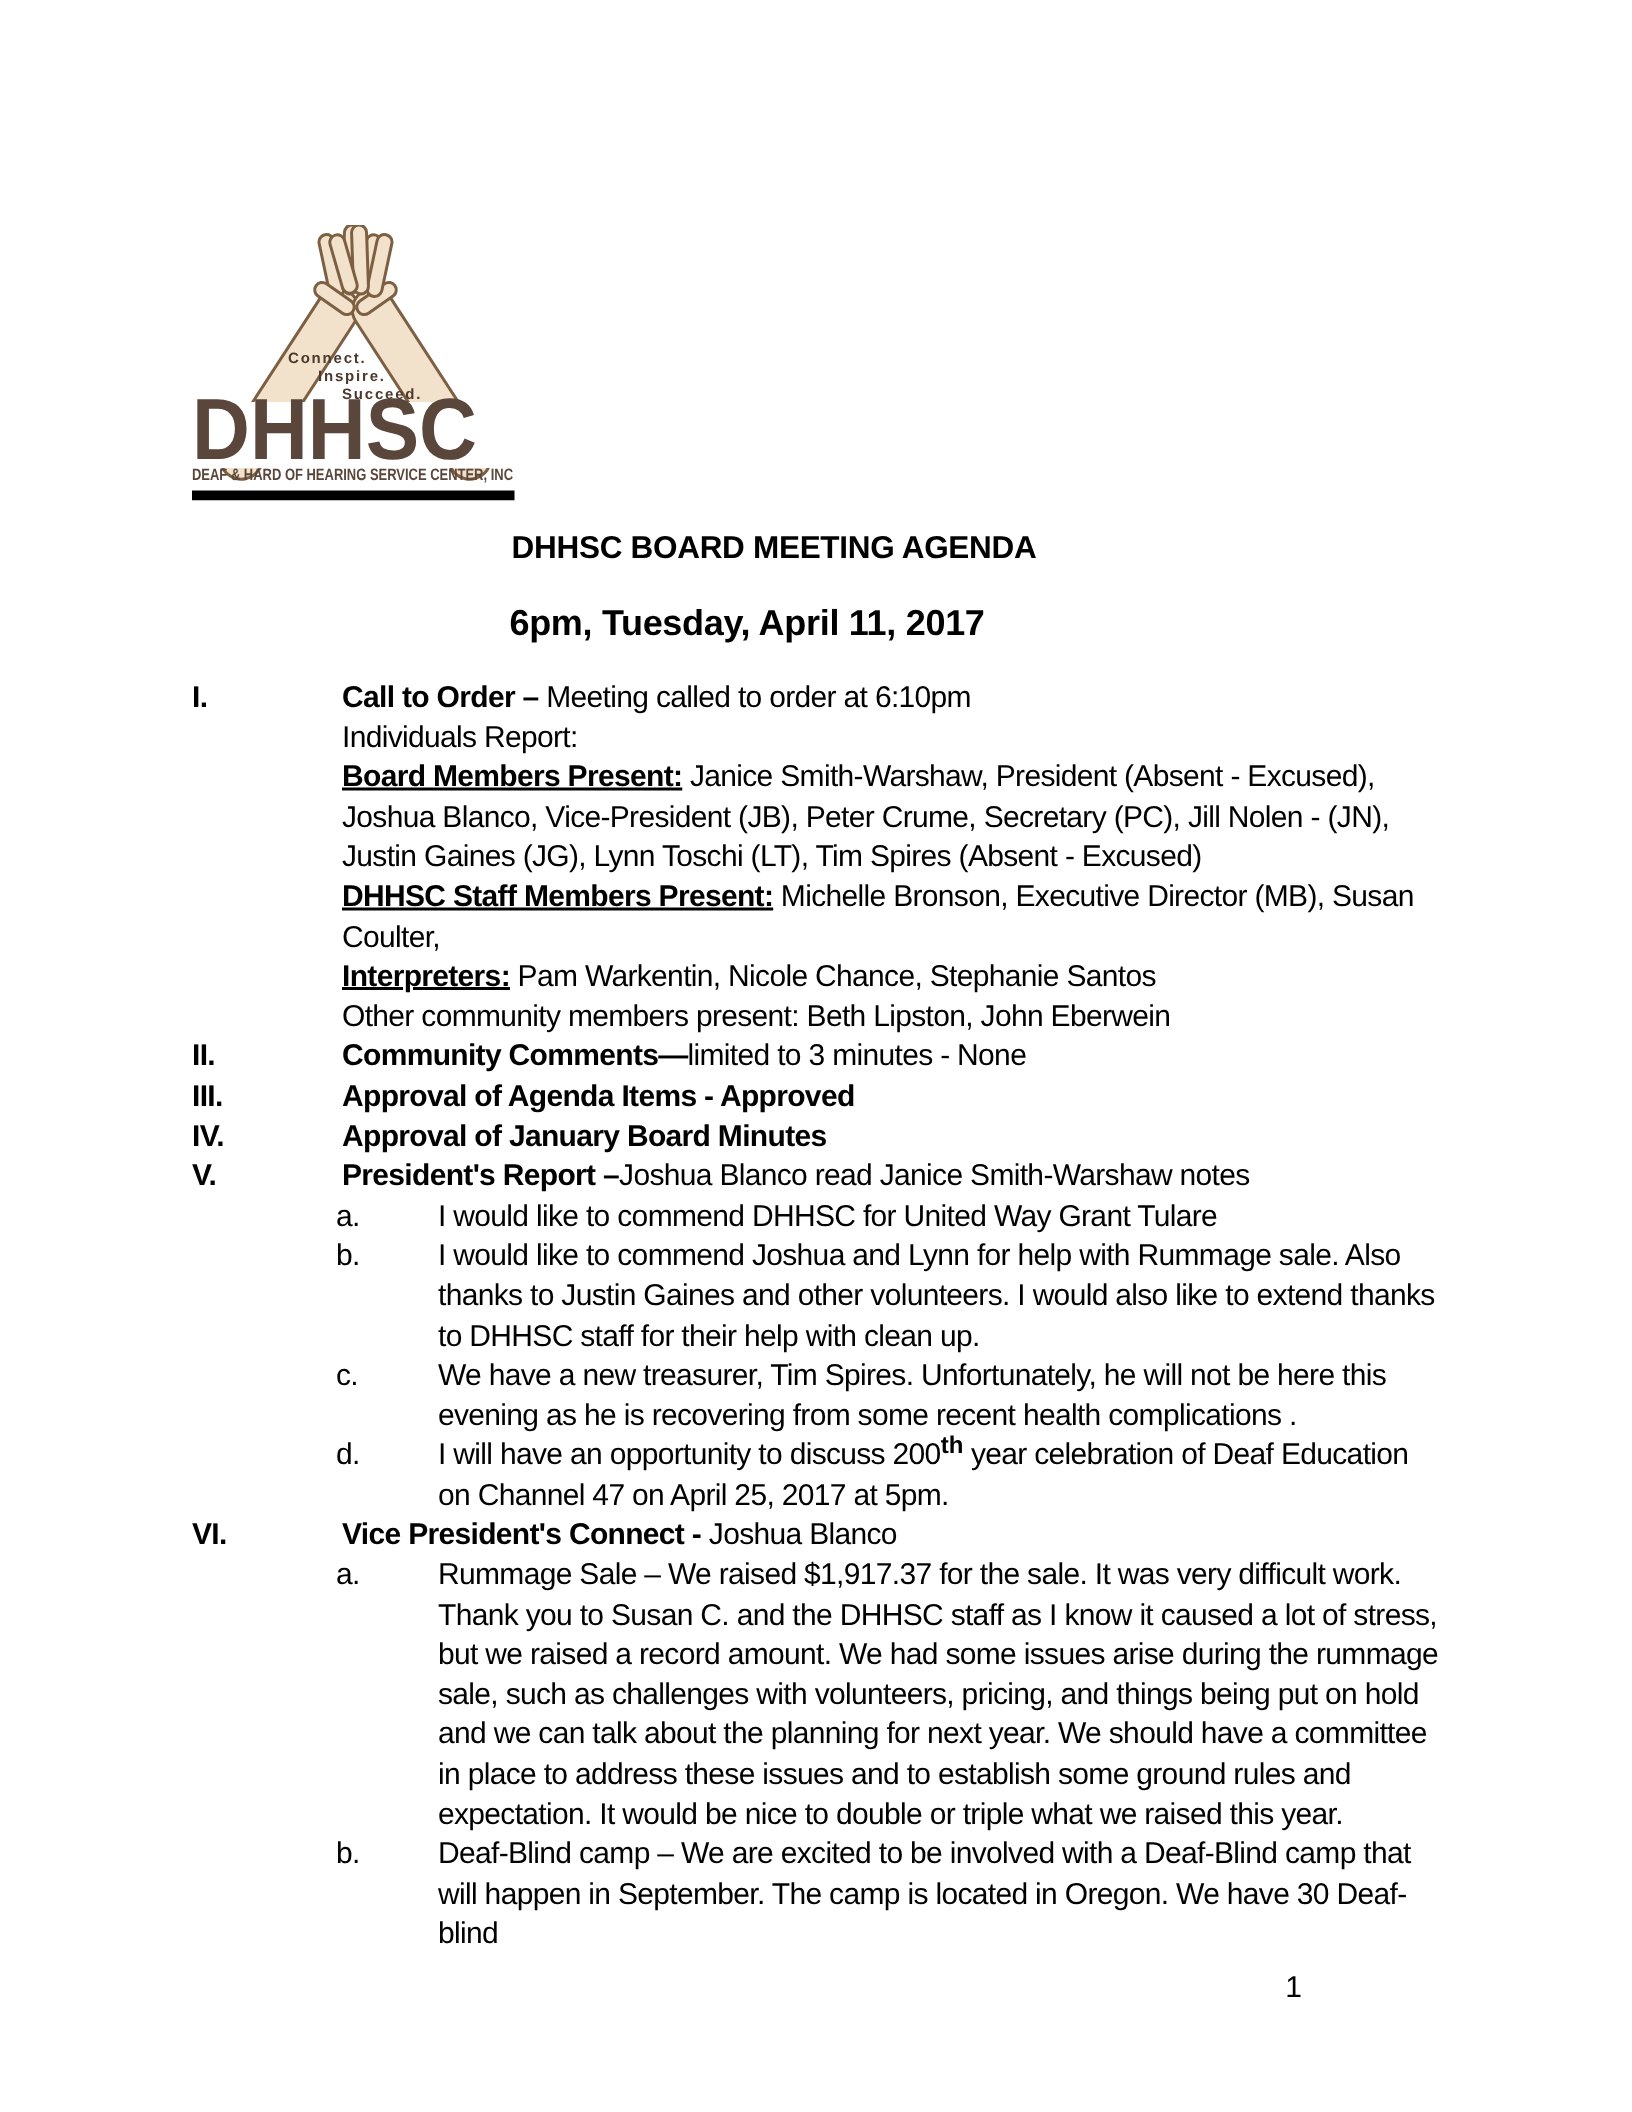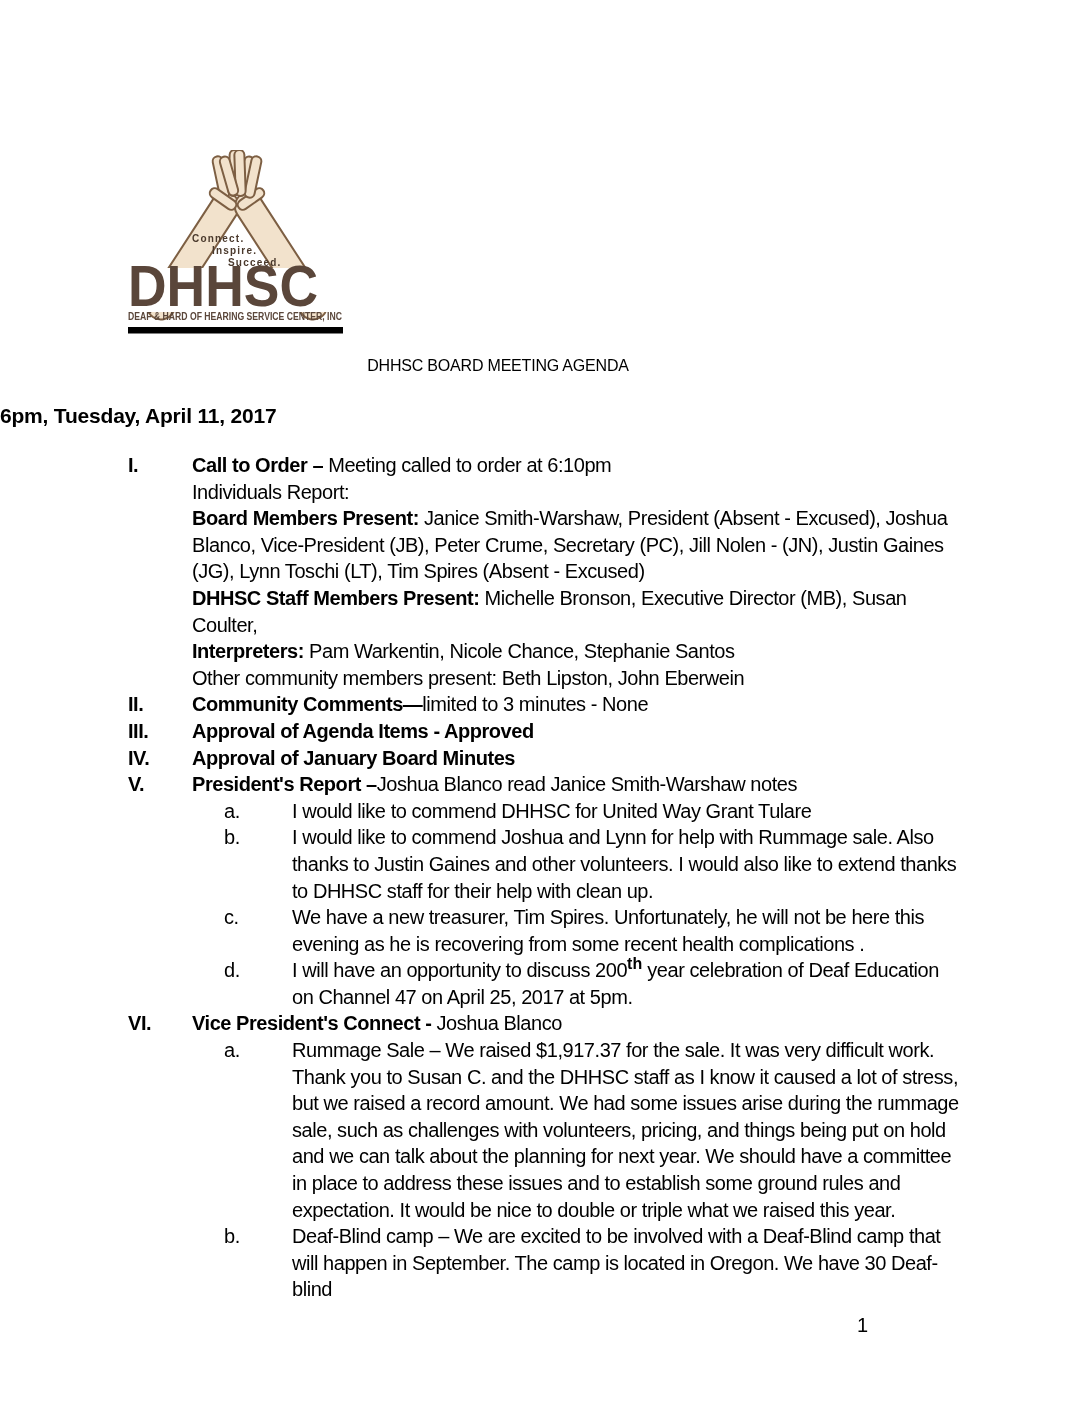--- a/index.html
+++ b/index.html
@@ -8,43 +8,43 @@
     width:996px;height:1408px;
     background:#ffffff;
     font-family:"Liberation Sans","DejaVu Sans",sans-serif;
     color:#000;
     overflow:hidden;
   }
   
   .logo{position:absolute;left:128px;top:150px;width:218px;height:186px;}
   
   .doc-title{
-    position:absolute;left:0;top:352px;width:100%;
-    text-align:center;font-weight:400;font-size:16px;line-height:27px;
+    position:absolute;left:18px;top:352px;width:100%;
+    text-align:center;font-weight:700;font-size:21px;line-height:27px;
     letter-spacing:-0.2px;
   }
   .doc-subtitle{
     position:absolute;left:0;top:402px;width:100%;
-    text-align:left;font-weight:700;font-size:21px;line-height:27px;
+    text-align:center;font-weight:700;font-size:24px;line-height:27px;
     letter-spacing:-0.2px;
   }
   
   .agenda{
     position:absolute;left:128px;top:452px;width:832px;
     font-size:20px;line-height:26.6px;letter-spacing:-0.45px;
   }
   .roman-row{display:flex;}
   .num{flex:0 0 64px;width:64px;font-weight:700;}
-  .content{flex:1;min-width:0;}
+  .content{flex:1;min-width:0;margin-left:36px;}
   .para{margin:0;}
   .sub-row{display:flex;margin-left:96px;}
   .letter{flex:0 0 32px;width:32px;}
   .sub-text{flex:1;min-width:0;margin-left:36px;}
   .b{font-weight:700;}
-  .u{}
+  .u{text-decoration:underline;}
   sup{font-size:16px;font-weight:700;line-height:0;vertical-align:super;letter-spacing:0;}
   
   .page-number{
     position:absolute;right:128px;top:1312px;
     font-size:20px;line-height:26.6px;
   }
 </style>
 </head>
 <body>
 

